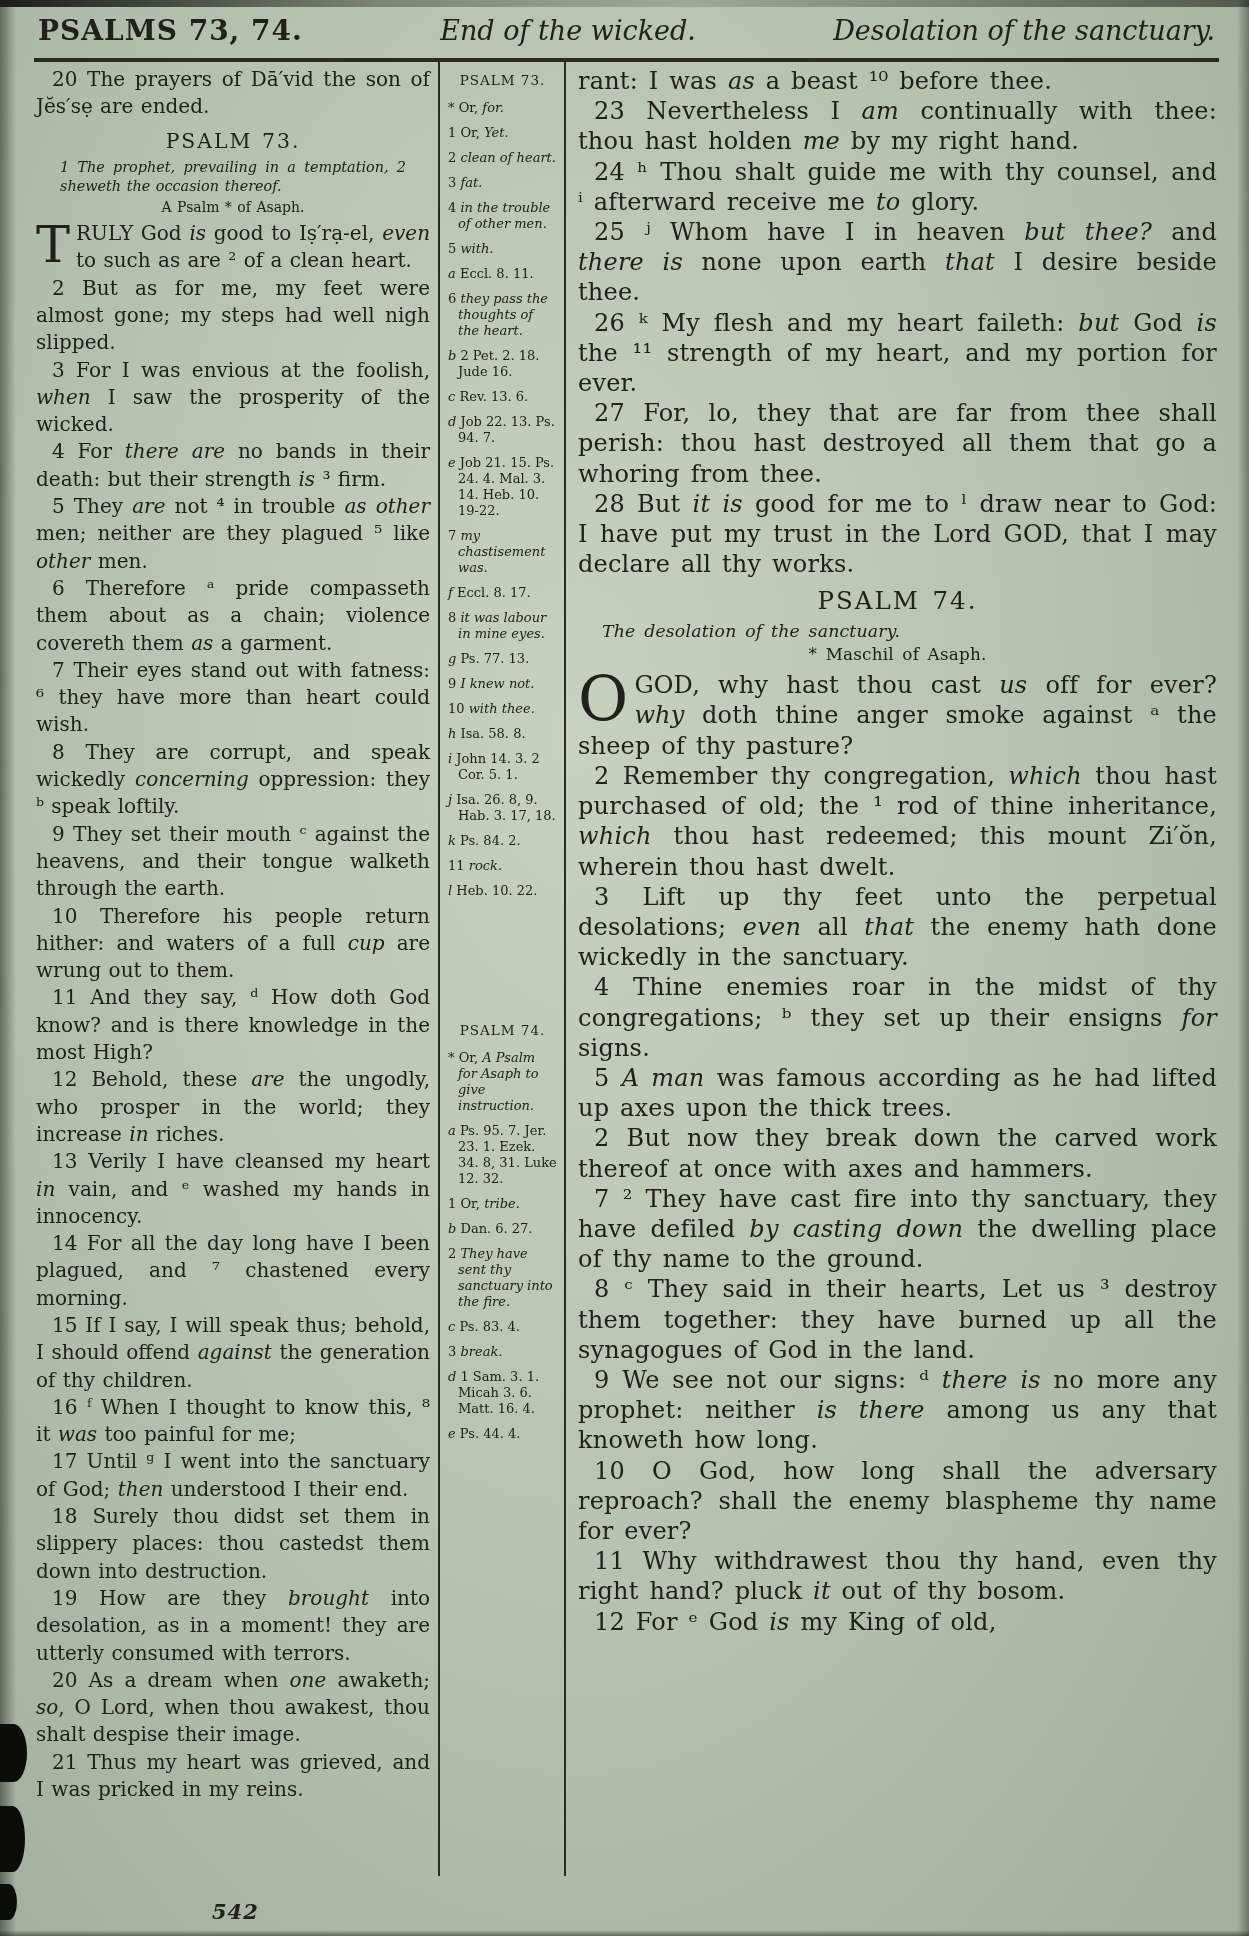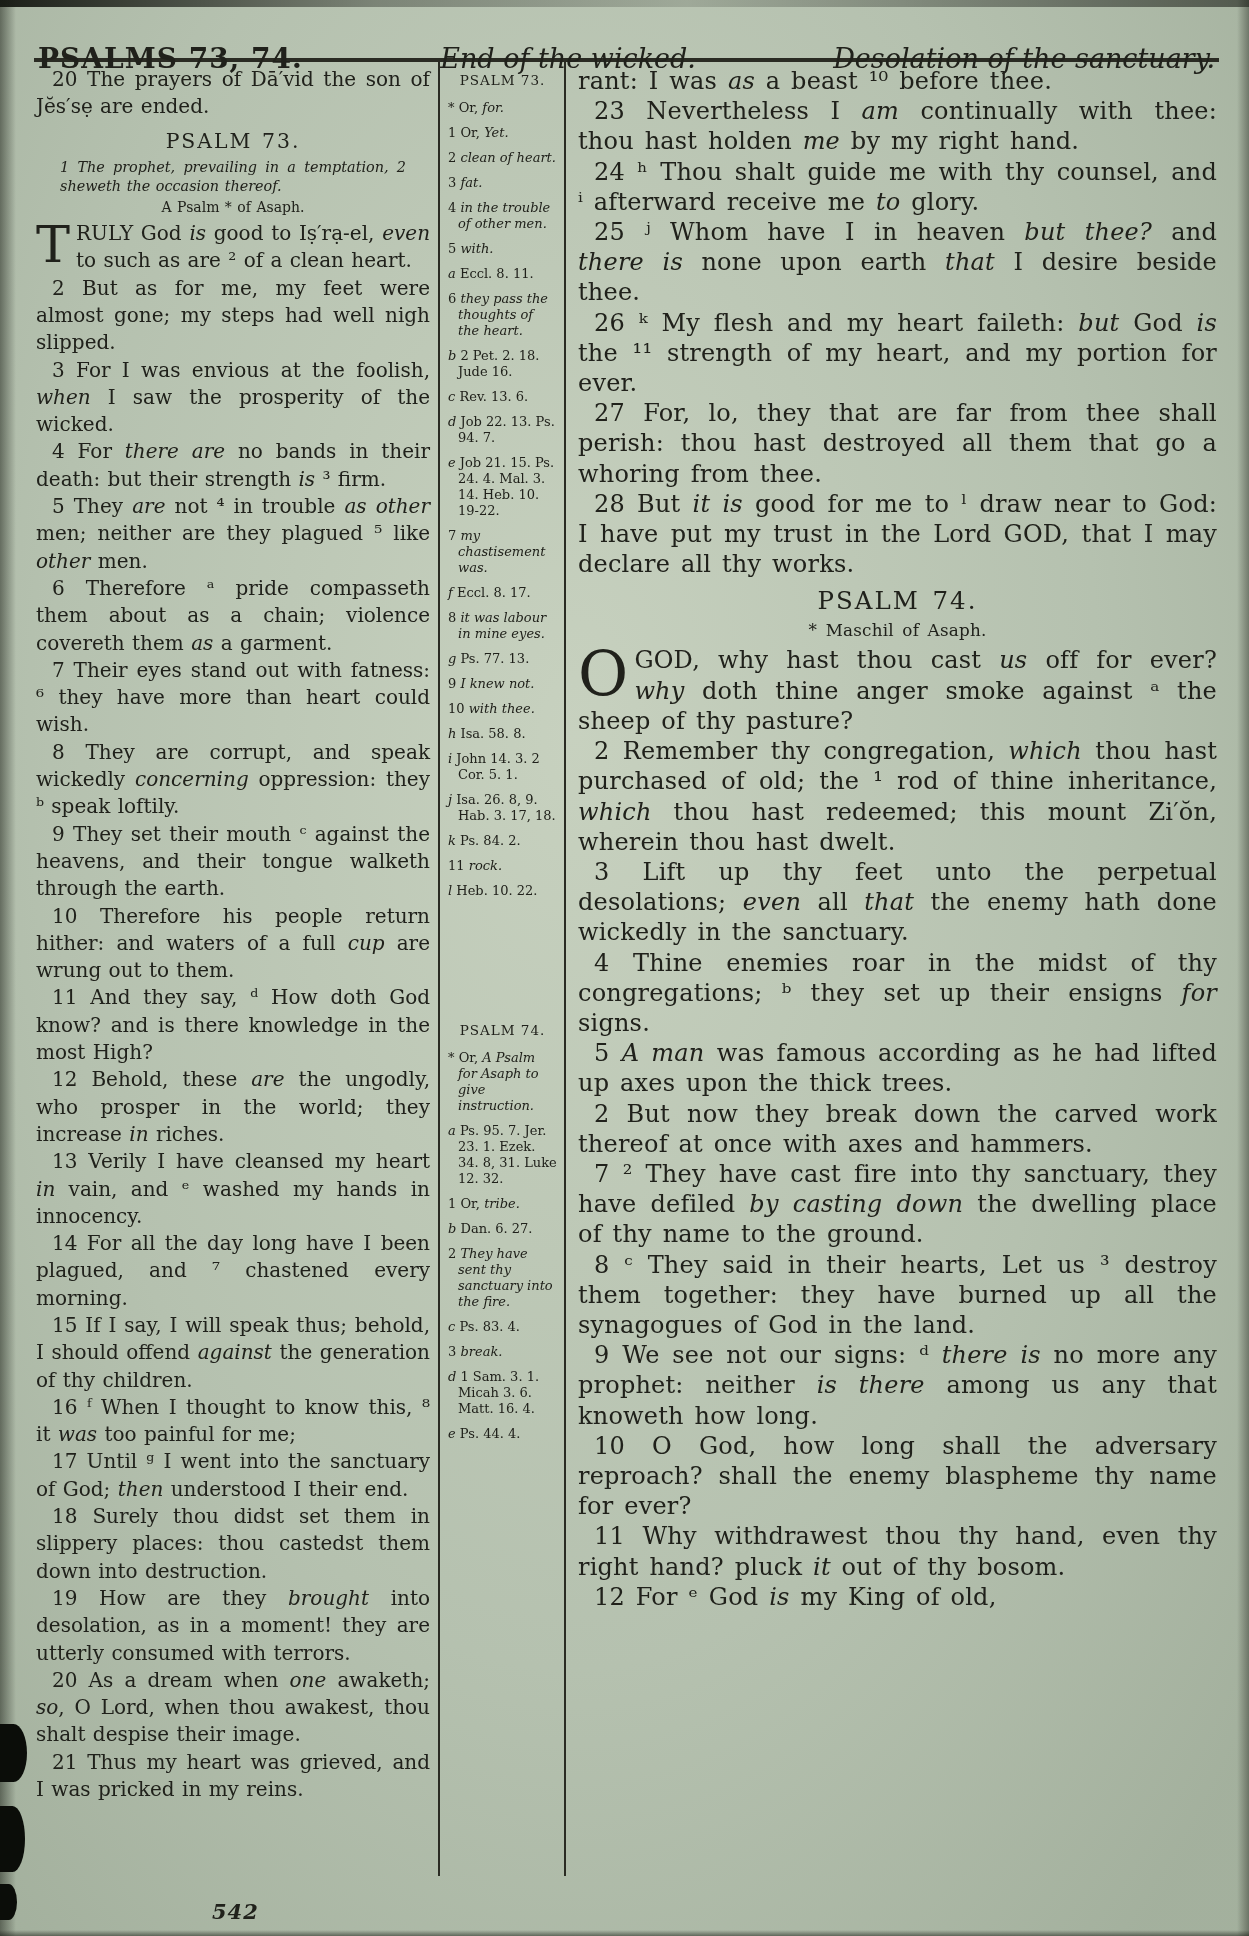--- a/index.html
+++ b/index.html
@@ -24,21 +24,21 @@
       radial-gradient(ellipse at 46% 38%, rgba(214,222,204,0.55) 0%, rgba(181,193,175,0.15) 55%, rgba(142,156,136,0.45) 92%),
       var(--paper);
   }
   
   .header {
     display: flex; justify-content: space-between; align-items: baseline;
     border-bottom: 4px solid var(--rule);
     padding: 2px 4px 8px 4px;
     height: 50px;
   }
-  .h-left  { font-weight: bold; font-size: 28px; letter-spacing: 1px; margin-top: 28px; }
+  .h-left  { font-weight: bold; font-size: 28px; letter-spacing: 1px; }
   .h-center, .h-right { font-style: italic; font-size: 27px; }
   
   .columns { display: flex; height: 1814px; overflow: hidden; }
   .col { overflow: hidden; }
   .col-left {
     width: 404px;
     font-size: 20px; line-height: 27.3px;
     text-align: justify; word-spacing: 1px;
     padding: 4px 8px 0 2px;
   }
@@ -204,20 +204,21 @@
       </div>
     <div class="col col-right">
         <p class="verse cont">rant: I was <i>as</i> a beast ¹⁰ before thee.</p>
         <p class="verse">23 Nevertheless I <i>am</i> continually with thee: thou hast holden <i>me</i> by my right hand.</p>
         <p class="verse">24 ʰ Thou shalt guide me with thy counsel, and ⁱ afterward receive me <i>to</i> glory.</p>
         <p class="verse">25 ʲ Whom have I in heaven <i>but thee?</i> and <i>there is</i> none upon earth <i>that</i> I desire beside thee.</p>
         <p class="verse">26 ᵏ My flesh and my heart faileth: <i>but</i> God <i>is</i> the ¹¹ strength of my heart, and my portion for ever.</p>
         <p class="verse">27 For, lo, they that are far from thee shall perish: thou hast destroyed all them that go a whoring from thee.</p>
         <p class="verse">28 But <i>it is</i> good for me to ˡ draw near to God: I have put my trust in the Lord GOD, that I may declare all thy works.</p>
         <p class="psalm-head">PSALM 74.</p>
+        <p class="psalm-arg">The desolation of the sanctuary.</p>
         <p class="psalm-sub">* Maschil of Asaph.</p>
         <p class="verse drop"><span class="dropcap">O</span>GOD, why hast thou cast <i>us</i> off for ever? <i>why</i> doth thine anger smoke against ᵃ the sheep of thy pasture?</p>
         <p class="verse">2 Remember thy congregation, <i>which</i> thou hast purchased of old; the ¹ rod of thine inheritance, <i>which</i> thou hast redeemed; this mount Zi′ŏn, wherein thou hast dwelt.</p>
         <p class="verse">3 Lift up thy feet unto the perpetual desolations; <i>even</i> all <i>that</i> the enemy hath done wickedly in the sanctuary.</p>
         <p class="verse">4 Thine enemies roar in the midst of thy congregations; ᵇ they set up their ensigns <i>for</i> signs.</p>
         <p class="verse">5 <i>A man</i> was famous according as he had lifted up axes upon the thick trees.</p>
         <p class="verse">2 But now they break down the carved work thereof at once with axes and hammers.</p>
         <p class="verse">7 ² They have cast fire into thy sanctuary, they have defiled <i>by casting down</i> the dwelling place of thy name to the ground.</p>
         <p class="verse">8 ᶜ They said in their hearts, Let us ³ destroy them together: they have burned up all the synagogues of God in the land.</p>
         <p class="verse">9 We see not our signs: ᵈ <i>there is</i> no more any prophet: neither <i>is there</i> among us any that knoweth how long.</p>

